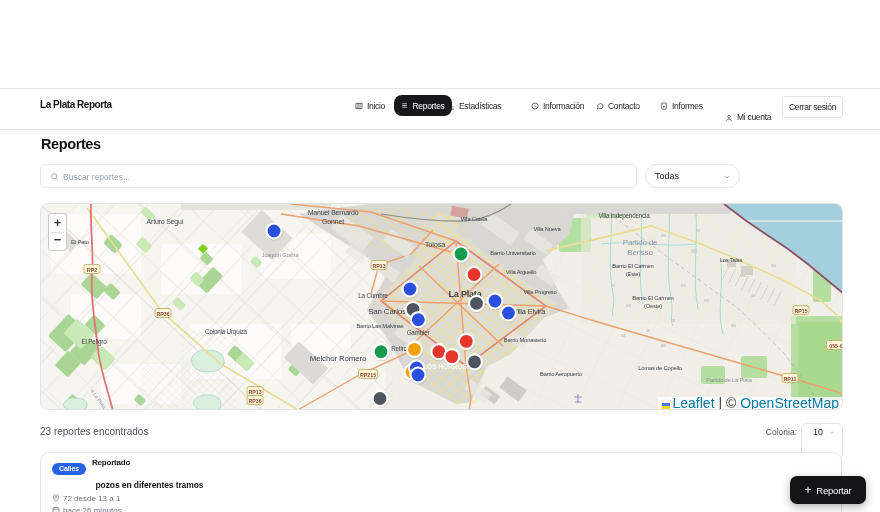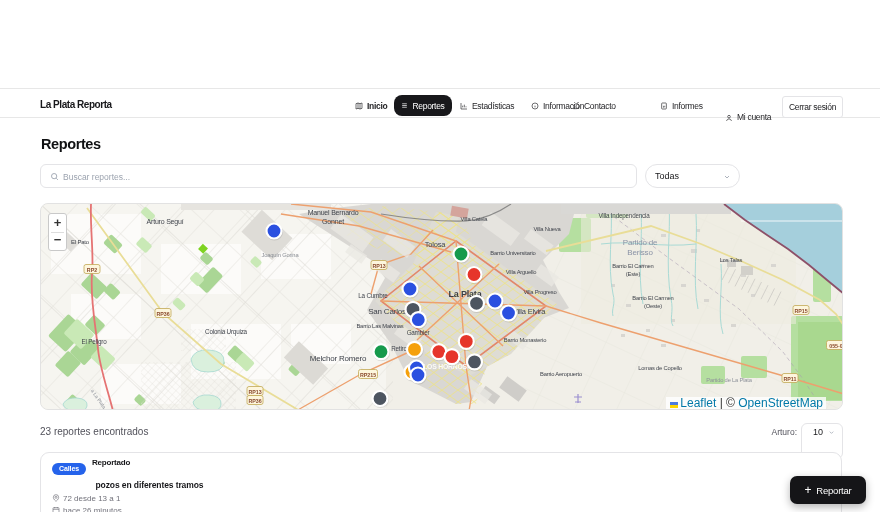--- a/index.html
+++ b/index.html
@@ -1,67 +1,67 @@
 <!DOCTYPE html>
 <html><head>
 <meta charset="utf-8">
 <style>
 * { margin:0; padding:0; box-sizing:border-box; }
 html,body { width:880px; height:512px; background:#fff; font-family:"Liberation Sans", sans-serif; overflow:hidden; position:relative; }
 
-.header { position:absolute; top:88px; left:0; width:880px; height:30px; background:#fff; border-top:1px solid #e7e7e7; border-bottom:1px solid #e7e7e7; }
+.header { position:absolute; top:88px; left:0; width:880px; height:42px; background:#fff; border-top:1px solid #e7e7e7; border-bottom:1px solid #e7e7e7; }
 .brand { position:absolute; left:40px; top:10px; font-size:10px; font-weight:700; color:#18181b; letter-spacing:-0.45px; }
 .nv { position:absolute; display:flex; align-items:center; gap:4px; font-size:8.5px; letter-spacing:-0.3px; color:#27272a; white-space:nowrap; top:0; height:33px; }
 .nv svg { display:block; }
 .nav-pill { position:absolute; left:394px; top:6px; height:21px; width:58px; display:flex; align-items:center; justify-content:center; gap:4px; font-size:8.5px; letter-spacing:-0.3px; color:#fff; background:#18181b; border-radius:8px; font-weight:500; }
 .btn-out { position:absolute; left:782px; top:7px; width:61px; height:22px; display:flex; align-items:center; justify-content:center; font-size:8.5px; letter-spacing:-0.3px; color:#18181b; border:1px solid #e4e4e7; border-radius:3px; background:#fff; }
 
 .h1 { position:absolute; left:41px; top:136px; font-size:14.5px; font-weight:700; color:#101113; letter-spacing:-0.4px; }
 .search { position:absolute; left:40px; top:164px; width:597px; height:24px; border:1px solid #e4e4e7; border-radius:6px; background:#fff; }
 .search .ph { position:absolute; left:22px; top:7px; font-size:8.5px; color:#9ca3af; }
 .sel { position:absolute; top:164px; height:24px; border:1px solid #e4e4e7; border-radius:6px; background:#fff; font-size:9px; color:#18181b; line-height:22px; padding-left:9px; }
 .sel .chev { position:absolute; right:8px; top:8px; }
 
 .map { position:absolute; left:40px; top:203px; width:803px; height:207px; border:1px solid #e2e2e2; border-radius:8px; overflow:hidden; background:#f1efe8; }
 .zoomctl { position:absolute; left:7px; top:9px; width:19px; height:38px; background:#fff; border:1px solid #c9c9c9; border-radius:3px; z-index:30; }
 .zoomctl .zi { position:absolute; left:0; width:17px; text-align:center; font-weight:700; color:#333; font-size:13px; }
-.attrib { position:absolute; right:16px; bottom:0; height:12px; background:rgba(255,255,255,0.8); z-index:30; font-size:12px; color:#333; padding:0 3px 0 4px; line-height:12px; }
+.attrib { position:absolute; right:0; bottom:0; height:12px; background:rgba(255,255,255,0.8); z-index:30; font-size:14px; color:#333; padding:0 3px 0 4px; line-height:12px; }
 
 .meta-row { position:absolute; left:40px; top:426px; width:803px; font-size:10px; color:#52525b; }
 .mostrar { position:absolute; right:46px; top:1px; font-size:8.5px; color:#52525b; }
 .sel2 { position:absolute; right:0px; top:-3px; width:42px; height:36px; border:1px solid #e4e4e7; border-radius:6px; background:#fff; font-size:9px; color:#18181b; line-height:16px; padding-left:11px; }
 
 .card { position:absolute; left:40px; top:452px; width:802px; height:90px; border:1px solid #e4e4e7; border-radius:9px; background:#fff; }
 .badge-b { position:absolute; left:11px; top:10px; height:12px; background:#2563eb; color:#fff; border-radius:999px; font-size:7px; font-weight:700; line-height:12px; padding:0 7px; letter-spacing:-0.1px; }
 .badge-g { position:absolute; left:51px; top:4px; height:12px; color:#18181b; font-size:8px; font-weight:700; line-height:12.5px; letter-spacing:-0.2px; }
 .card-title { position:absolute; left:10.5px; top:27px; font-size:8.5px; font-weight:700; color:#18181b; letter-spacing:-0.1px;padding-left:44px; }
 .card-m1 { position:absolute; left:11px; top:40.5px; font-size:8px; color:#71717a; display:flex; align-items:flex-start; gap:3px; }
 .card-m2 { position:absolute; left:11px; top:52.5px; font-size:8px; color:#71717a; display:flex; align-items:center; gap:3px; }
 
 .fab { position:absolute; left:790px; top:476px; width:76px; height:28px; background:#151518; border-radius:7px; color:#fff; font-size:9.5px; font-weight:500; display:flex; align-items:center; justify-content:center; gap:5px; box-shadow:0 3px 8px rgba(0,0,0,0.3); letter-spacing:-0.2px; }
 </style>
 </head>
 <body>
 
 <div class="header">
   <div class="brand">La Plata Reporta</div>
-  <div class="nv" style="left:355px;font-weight:bold;"><svg width="8" height="8" viewBox="0 0 24 24" fill="none" stroke="#27272a" stroke-width="2">
+  <div class="nv" style="left:355px;"><svg width="8" height="8" viewBox="0 0 24 24" fill="none" stroke="#27272a" stroke-width="2">
         <path d="M9 3 3 5v16l6-2 6 2 6-2V3l-6 2-6-2zM9 3v16M15 5v16"></path>
       </svg>Inicio</div>
   <div class="nav-pill"><svg width="7" height="7" viewBox="0 0 24 24" fill="none" stroke="#fff" stroke-width="2.4">
         <path d="M4 6h16M4 12h16M4 18h16"></path>
       </svg>Reportes</div>
-  <div class="nv" style="left:460px;text-align:right;"><svg width="8" height="8" viewBox="0 0 24 24" fill="none" stroke="#27272a" stroke-width="2">
+  <div class="nv" style="left:447px;text-align:right;"><svg width="8" height="8" viewBox="0 0 24 24" fill="none" stroke="#27272a" stroke-width="2">
         <path d="M3 3v18h18M8 16v-5M13 16V8M18 16v-3"></path>
       </svg>Estadísticas</div>
   <div class="nv" style="left:531px;align-items:center;"><svg width="8" height="8" viewBox="0 0 24 24" fill="none" stroke="#27272a" stroke-width="2">
         <circle cx="12" cy="12" r="9"></circle>
         <path d="M12 8h.01M12 11v5"></path>
       </svg>Información</div>
-  <div class="nv" style="left:572px;"><svg width="8" height="8" viewBox="0 0 24 24" fill="none" stroke="#27272a" stroke-width="2">
+  <div class="nv" style="left:596px;"><svg width="8" height="8" viewBox="0 0 24 24" fill="none" stroke="#27272a" stroke-width="2">
         <path d="M21 12a8 8 0 0 1-8 8H4l2-3a8 8 0 1 1 15-5z"></path>
       </svg>Contacto</div>
   <div class="nv" style="left:660px;"><svg width="8" height="8" viewBox="0 0 24 24" fill="none" stroke="#27272a" stroke-width="2">
         <rect x="5" y="3" width="14" height="18" rx="2"></rect>
         <path d="M12 11v5M9.5 13.5 12 16l2.5-2.5"></path>
       </svg>Informes</div>
   <div class="nv" style="left:725px;align-items:flex-end;"><svg width="8" height="8" viewBox="0 0 24 24" fill="none" stroke="#27272a" stroke-width="2">
         <circle cx="12" cy="8" r="4"></circle>
         <path d="M5 21c0-4 3-6 7-6s7 2 7 6"></path>
       </svg>Mi cuenta</div>
@@ -369,21 +369,21 @@
 </svg>
   <div class="zoomctl">
     <div class="zi" style="top:1px;">+</div>
     <div style="position:absolute; left:2px; right:2px; top:18px; border-top:1px solid #ddd;"></div>
     <div class="zi" style="top:18px;">−</div>
   </div>
   <div class="attrib"><span style="display:inline-block;width:8px;height:5.5px;vertical-align:-0.5px;background:linear-gradient(#4C7BE1 50%,#FFD500 50%);margin-right:2px;"></span><span style="color:#0078a8">Leaflet</span> | © <span style="color:#0078a8">OpenStreetMap</span></div>
 </div>
 
 <div class="meta-row">23 reportes encontrados
-  <span class="mostrar">Arturo:</span>
+  <span class="mostrar">Colonia:</span>
   <span class="sel2">10
     <svg style="position:absolute;right:7px;top:5px" width="7" height="7" viewBox="0 0 24 24" fill="none" stroke="#9ca3af" stroke-width="2.5">
         <path d="m6 9 6 6 6-6"></path>
       </svg>
   </span>
 </div>
 
 <div class="card">
   <div class="badge-b">Calles</div>
   <div class="badge-g">Reportado</div>

